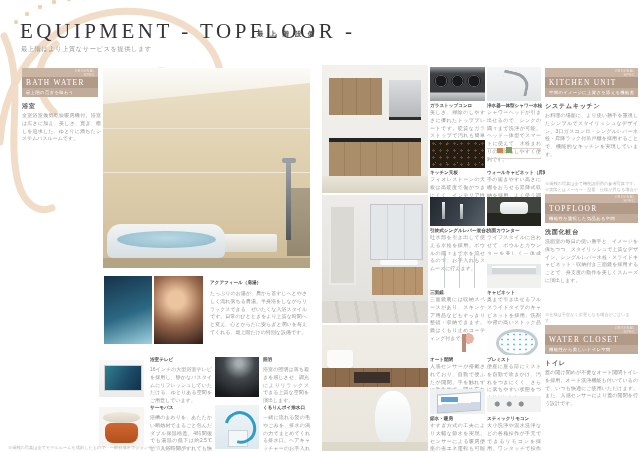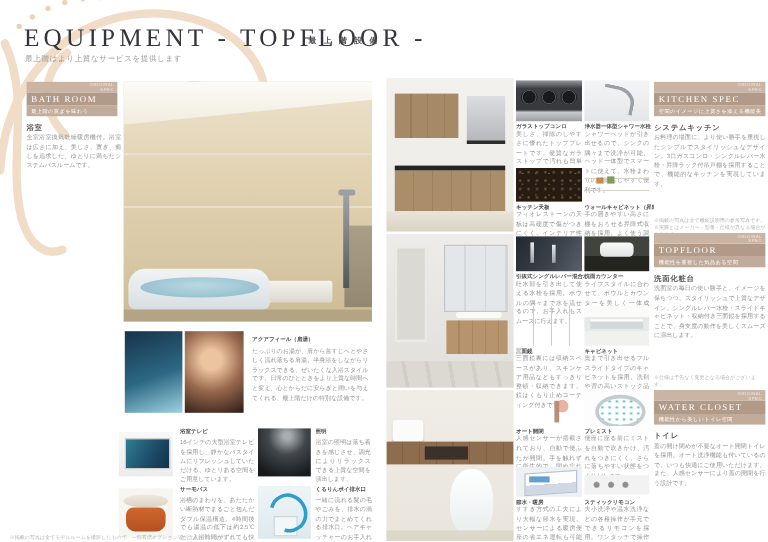--- a/index.html
+++ b/index.html
@@ -149,21 +149,21 @@
 <div class="hdr-jp">最 上 階 設 備</div>
 <div class="hdr-sub">最上階はより上質なサービスを提供します</div>
 
 <div class="tb" style="left:22px;top:68px;width:76px">
   <div class="tb-top">
       <div class="tb-tag">
     <div>ORIGINAL</div>
         <div>SPEC</div>
       </div>
     </div>
-  <div class="tb-head">BATH ROOM</div>
+  <div class="tb-head">BATH WATER</div>
   <div class="tb-sub">最上階の寛ぎを味わう</div>
 </div>
 <div class="lead" style="left:22px;top:102px">浴室</div>
 <div class="desc" style="left:22px;top:112px;width:79px">全室浴室換気乾燥暖房機付。浴室は広さに加え、美しさ、寛ぎ、癒しを追求した、ゆとりに満ちたシステムバスルームです。</div>
 
 <div class="ph p-bath" style="left:103px;top:68px;width:207px;height:200px">
   <div class="bath-ceiling"></div>
     <div class="bath-joint"></div>
     <div class="bath-joint2"></div>
   <div class="bath-dark"></div>
@@ -237,21 +237,21 @@
 <div class="cap" style="left:487px;top:170px;width:58px">ウォールキャビネット（昇降式）</div>
 <div class="desc" style="left:487px;top:176px;width:54px">手の届きやすい高さに棚をおろせる昇降式収納を採用。よく使う調味料や小物もすっきり収納できて便利です。</div>
 
 <div class="tb" style="left:545px;top:68px;width:93px">
   <div class="tb-top">
       <div class="tb-tag">
     <div>ORIGINAL</div>
         <div>SPEC</div>
       </div>
     </div>
-  <div class="tb-head">KITCHEN SPEC</div>
+  <div class="tb-head">KITCHEN UNIT</div>
   <div class="tb-sub">空間のイメージに上質さを添える機能美</div>
 </div>
 <div class="lead" style="left:545px;top:102px">システムキッチン</div>
 <div class="desc" style="left:545px;top:112px;width:93px">お料理の場面に、より使い勝手を重視したシンプルでスタイリッシュなデザイン。3口ガスコンロ・シングルレバー水栓・昇降ラック付吊戸棚を採用することで、機能的なキッチンを実現しています。</div>
 <div class="note" style="left:545px;top:181px;width:93px">※掲載の写真は全て機能説明用の参考写真です。</div>
 <div class="note" style="left:545px;top:187px;width:93px">※実際とはメーカー・型番・仕様が異なる場合があります。</div>
 
 <div class="ph p-wash" style="left:322px;top:195px;width:106px;height:128px">
   <div class="wash-door"></div>
     <div class="wash-mirror"></div>

